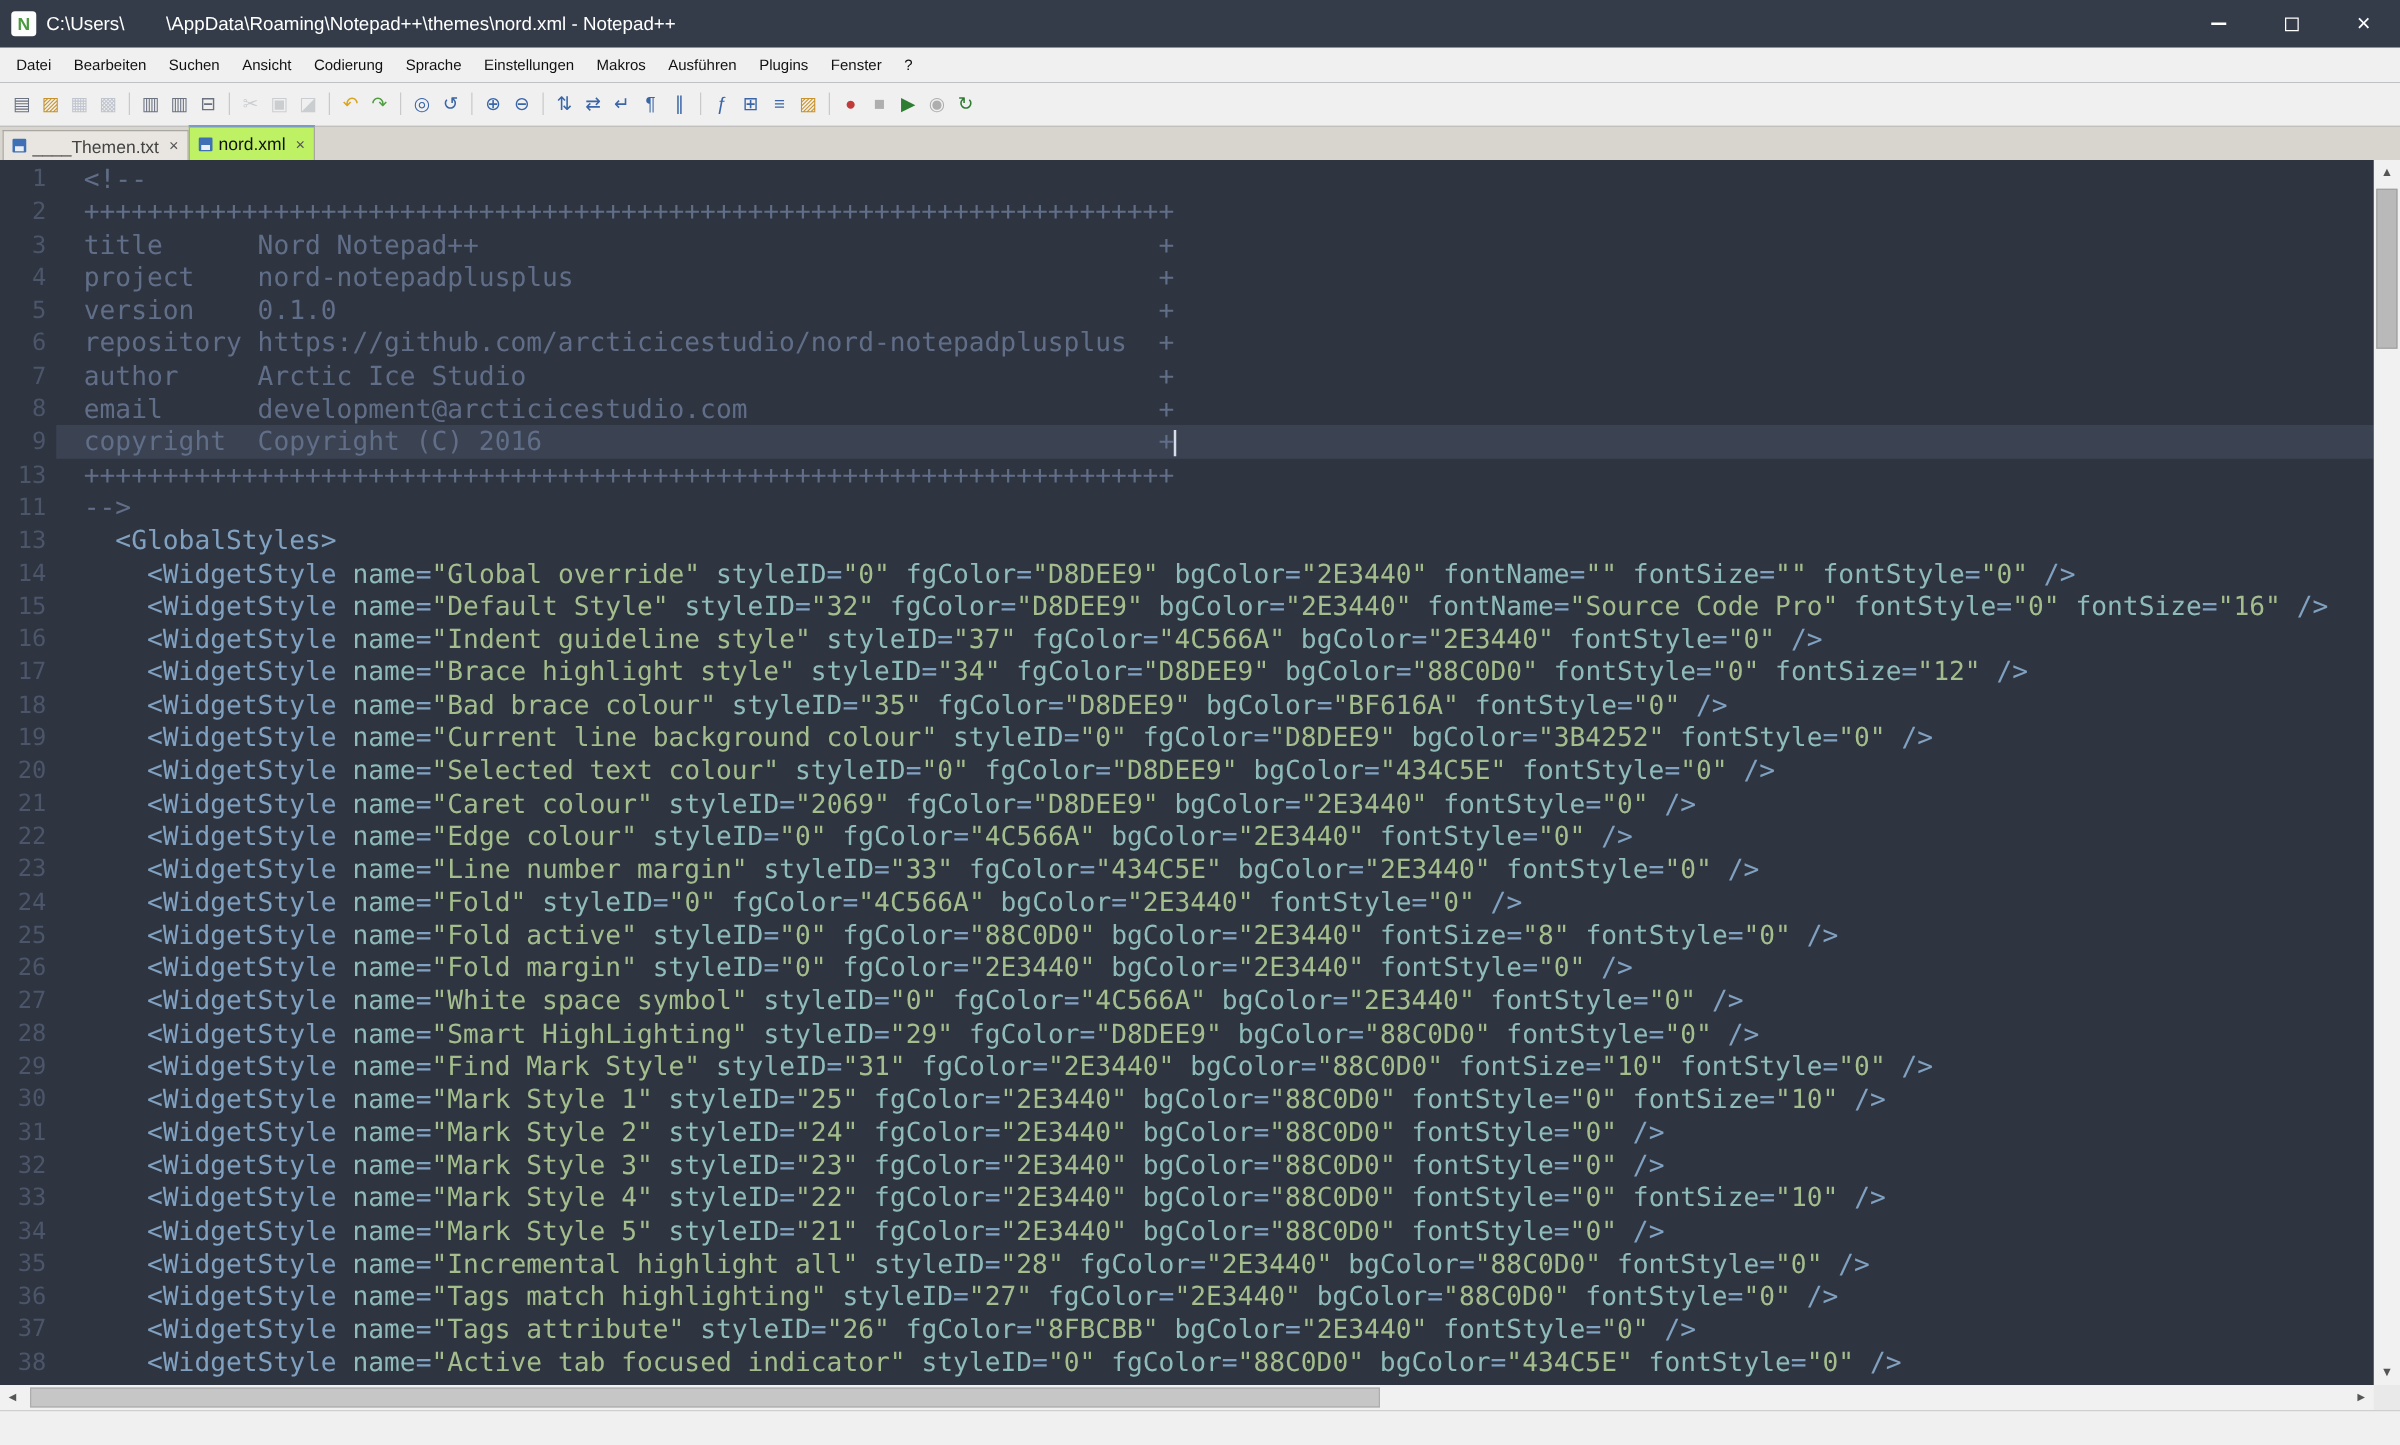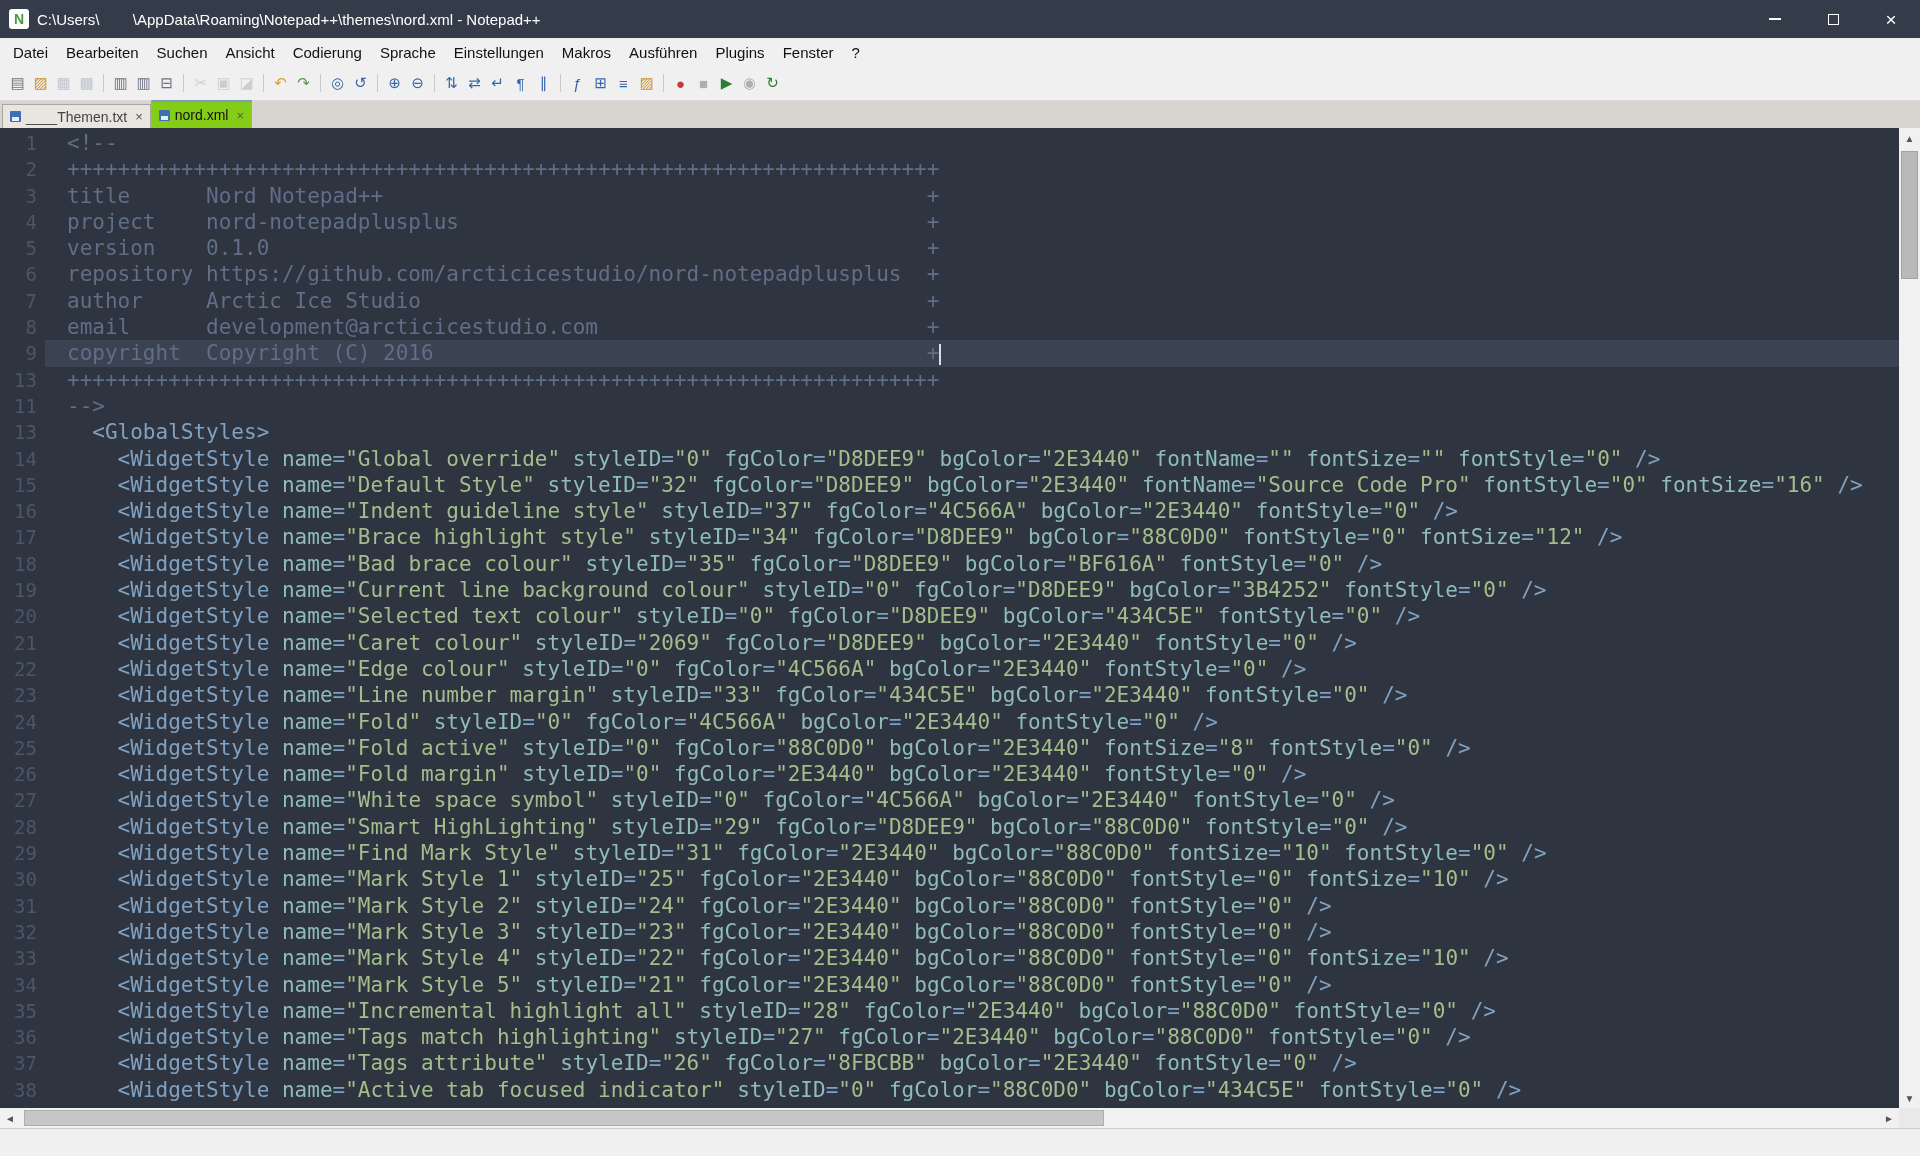--- a/index.html
+++ b/index.html
@@ -12,37 +12,37 @@
   .app-icon{width:20px;height:20px;margin:0 8px 0 9px;background:#fdfdfd;border-radius:3px;
     color:#4a9b3f;font-weight:bold;font-size:14px;display:flex;align-items:center;justify-content:center;}
   .title-text{white-space:pre;flex:1;overflow:hidden;}
   .win-controls{display:flex;height:100%;}
   .win-btn{width:58px;height:100%;display:flex;align-items:center;justify-content:center;color:#fff;}
   .glyph-min{display:block;width:12px;height:2px;background:#fff;}
   .glyph-restore{display:block;width:11px;height:11px;border:1.5px solid #fff;box-sizing:border-box;}
   .win-btn.close span{font-size:19px;line-height:19px;}
 
   
-  .menubar{height:28px;background:#f0f0f0;display:flex;align-items:center;font-size:15px;color:#111;
+  .menubar{height:28px;background:#f0f0f0;display:flex;align-items:center;font-size:12px;color:#111;
     flex:0 0 auto;padding-left:4px;}
   .menu-item{padding:0 9px;height:100%;display:flex;align-items:center;}
 
   
   .toolbar{height:34px;background:#f0f0f0;border-bottom:1px solid #dcdcdc;display:flex;align-items:center;
     padding-left:6px;flex:0 0 auto;}
   .tb-btn{width:21px;height:21px;margin:0 1px;display:flex;align-items:center;justify-content:center;
     font-size:15px;border-radius:2px;}
   .tb-btn.disabled{opacity:.42;}
   .tb-sep{width:1px;height:18px;background:#c9c9c9;margin:0 5px;}
 
   
   .tabbar{height:27px;background:#d8d5cf;display:flex;align-items:flex-end;padding-left:2px;flex:0 0 auto;}
   .tab{display:flex;align-items:center;gap:5px;padding:0 7px;height:23px;margin-top:3px;
     background:#e9e6e1;border:1px solid #a9a7a2;border-bottom:none;font-size:14px;color:#444;}
-  .tab.active{background:#84cc16;height:26px;margin-top:0;color:#111;border-top:2px solid #7a9cc4;}
+  .tab.active{background:#bef264;height:26px;margin-top:0;color:#111;border-top:2px solid #7a9cc4;}
   .tab-disk{width:11px;height:11px;background:#3f6fb4;border-radius:1px;position:relative;flex:0 0 auto;}
   .tab-disk::after{content:"";position:absolute;left:2px;right:2px;bottom:1px;height:4px;background:#e8eef5;}
   .tab-label{white-space:pre;text-align:right;}
   .tab-close{font-size:13px;color:#555;margin-left:3px;}
 
   
   .editor-wrap{flex:1 1 auto;min-height:0;display:flex;background:var(--background,#2E3440);}
   .lines{flex:1;overflow:hidden;padding-top:2px;
     font-family:"DejaVu Sans Mono",monospace;font-size:21px;}
   .line{display:flex;height:26.3px;line-height:26.3px;white-space:pre;}

